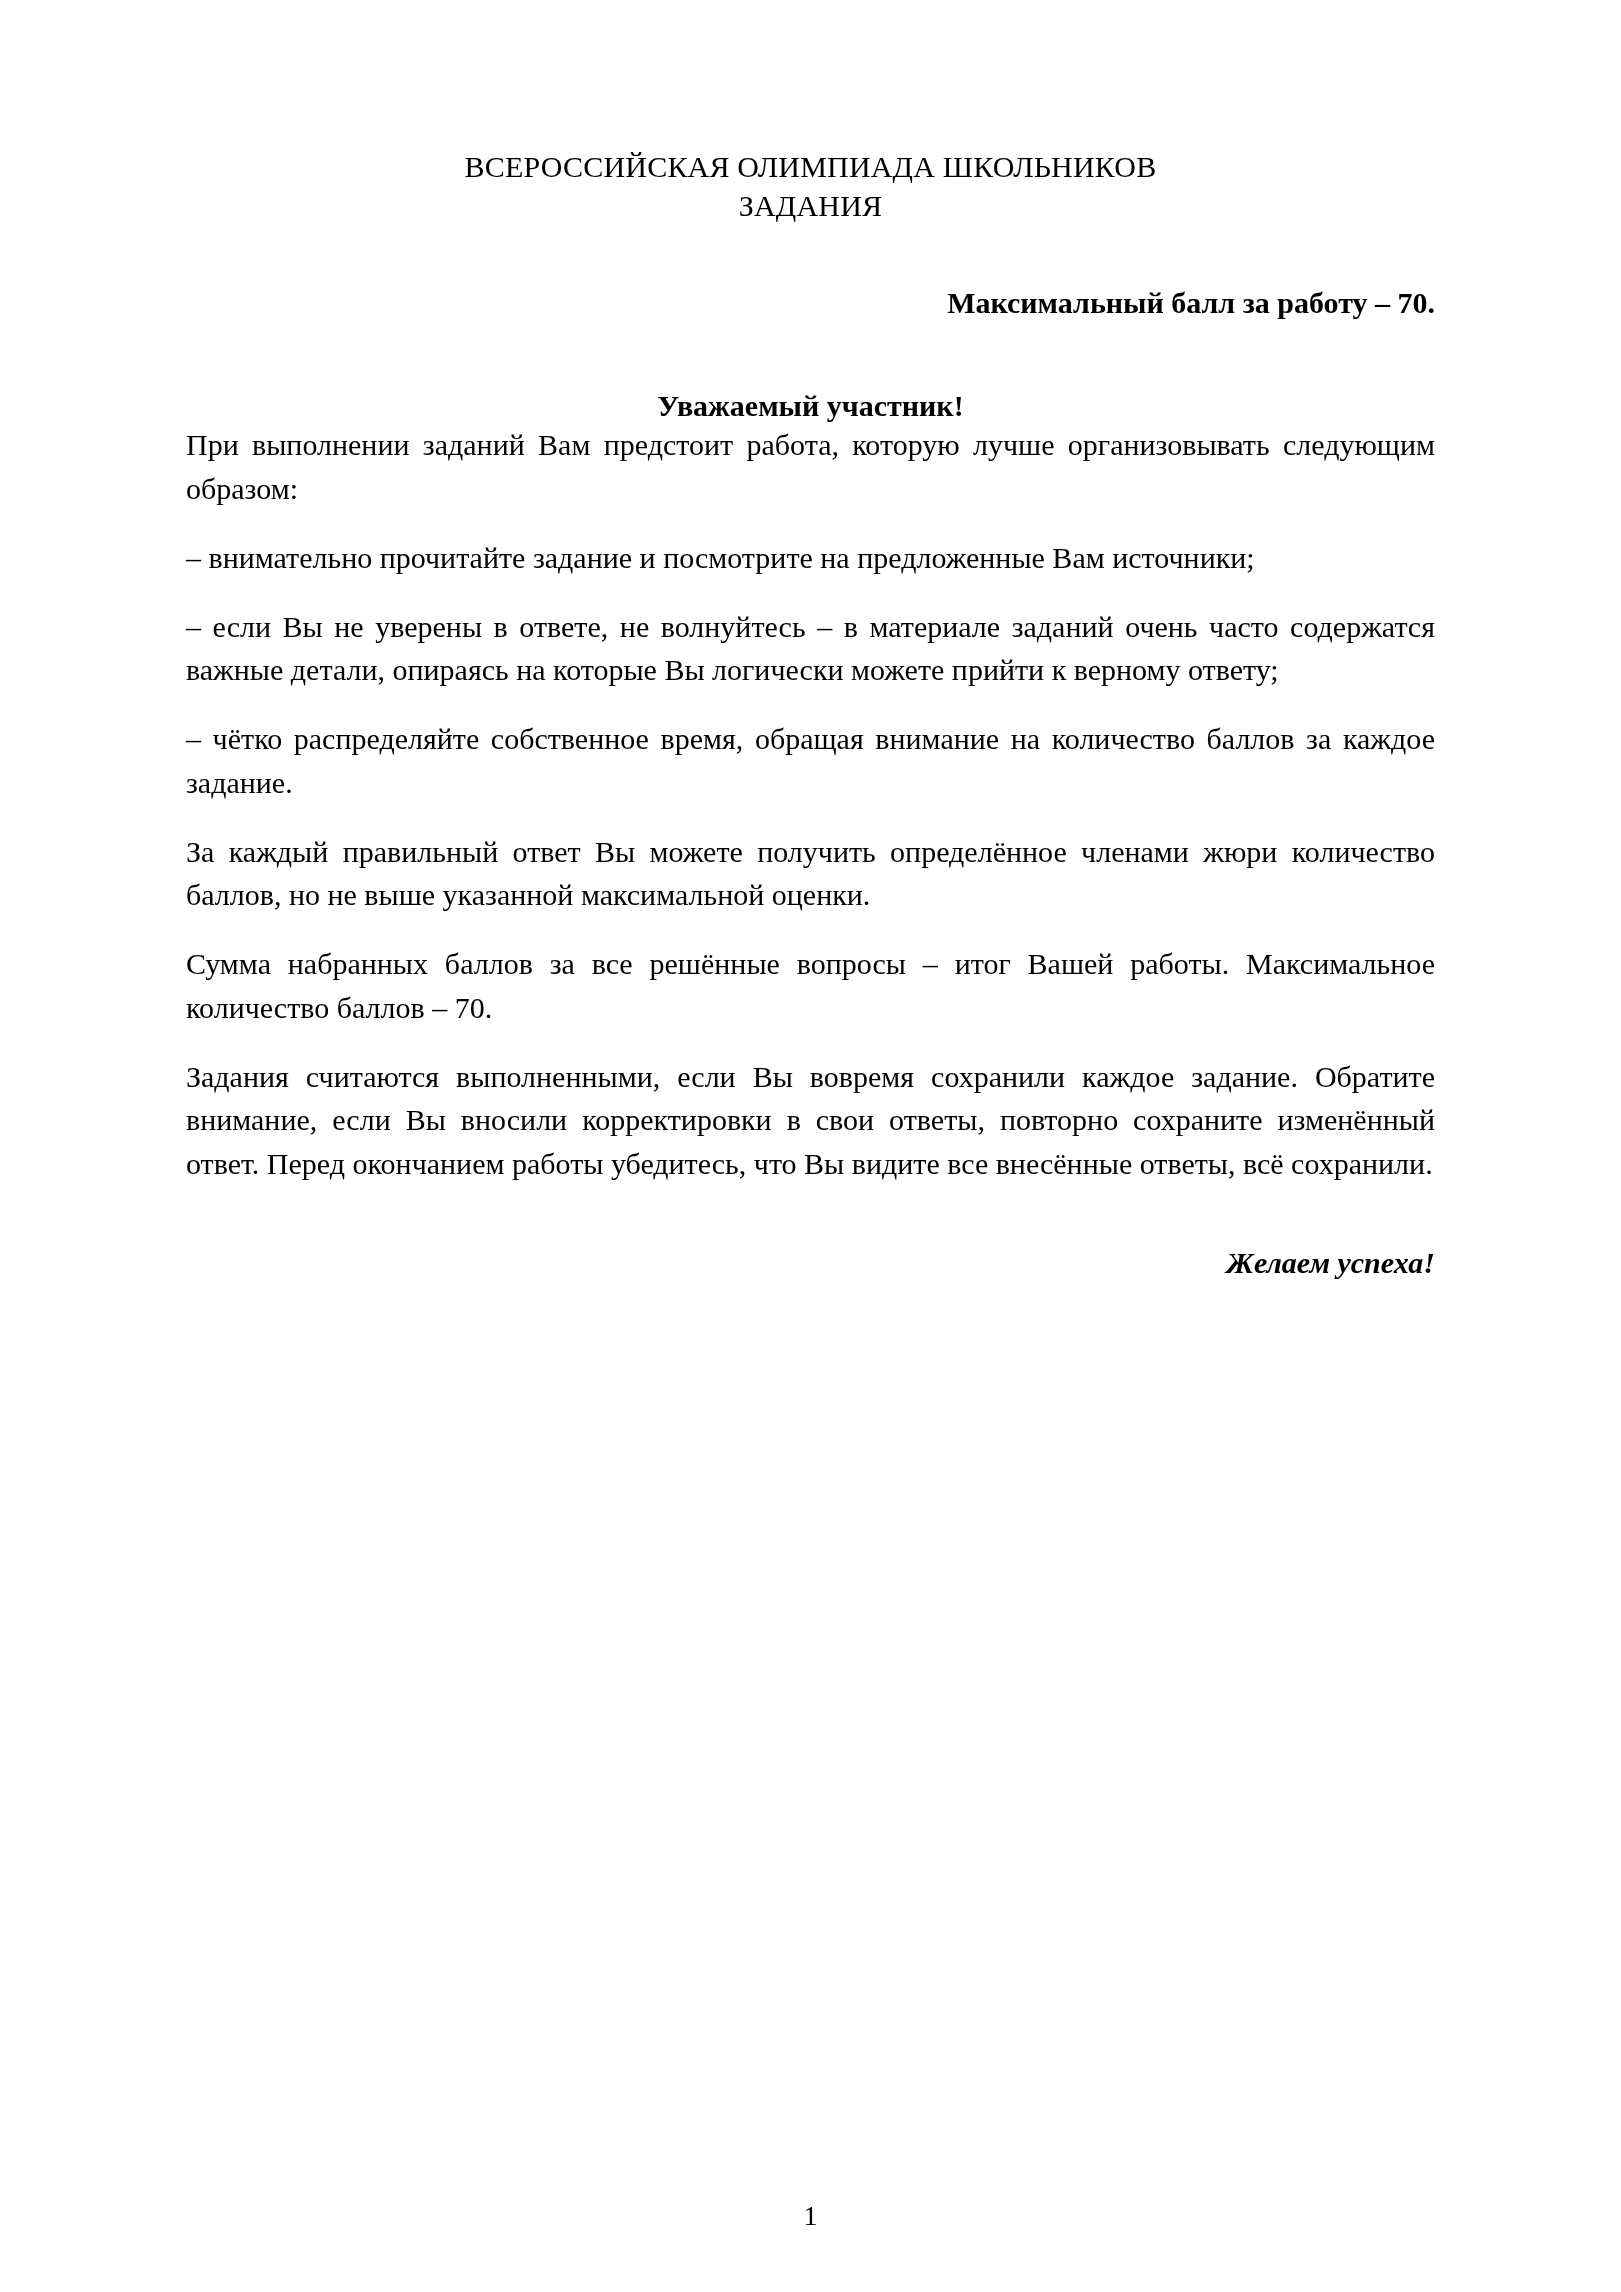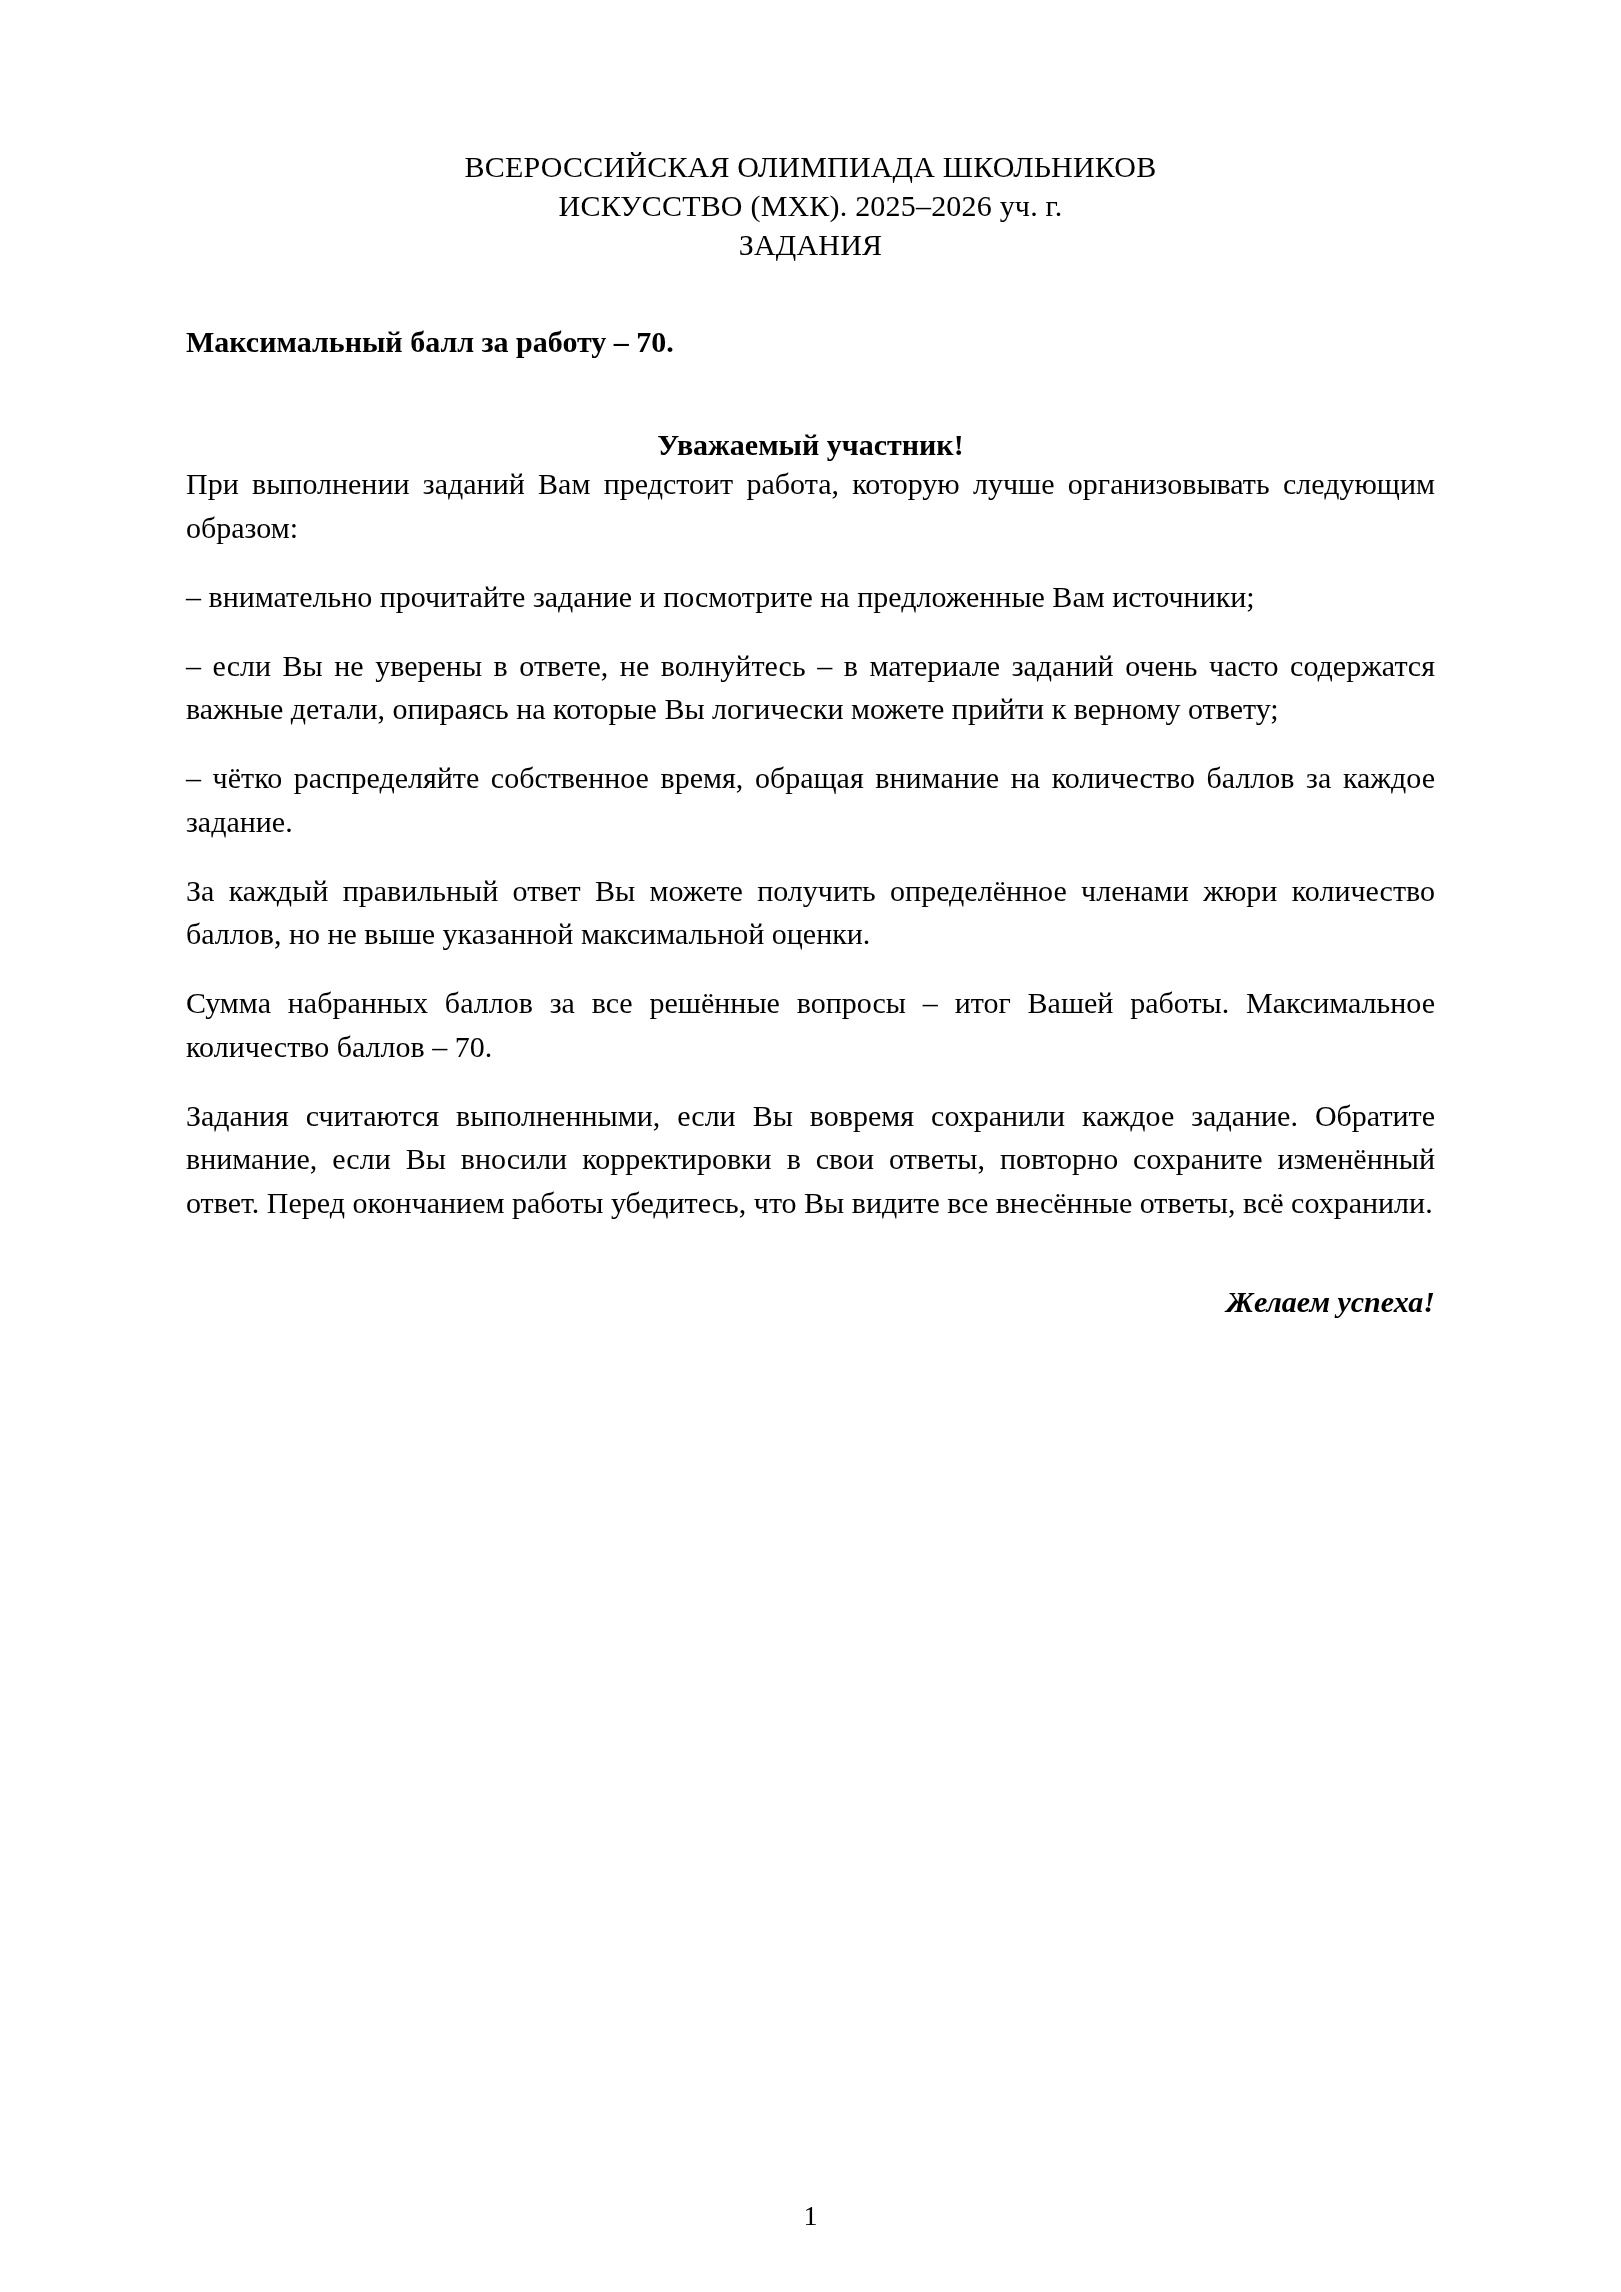--- a/index.html
+++ b/index.html
@@ -25,21 +25,21 @@
   .header-block {
     text-align: center;
     font-size: 30px;
     line-height: 1.30;
     letter-spacing: 0.2px;
   }
   .header-block div {
     white-space: nowrap;
   }
   .max-score {
-    text-align: left;
+    text-align: right;
     font-weight: bold;
     font-size: 30px;
     margin-top: 61px;
   }
   .salutation {
     text-align: center;
     font-weight: bold;
     font-size: 30px;
     margin-top: 69px;
   }
@@ -69,21 +69,20 @@
     font-size: 28px;
   }
 </style>
 </head>
 <body>
 
 <div class="page">
 
   <div class="header-block">
     <div>ВСЕРОССИЙСКАЯ ОЛИМПИАДА ШКОЛЬНИКОВ</div>
-    <div>ИСКУССТВО (МХК). 2025–2026 уч. г.</div>
     <div>ЗАДАНИЯ</div>
   </div>
 
   <div class="max-score">Максимальный балл за работу – 70.</div>
 
   <div class="salutation">Уважаемый участник!</div>
 
   <div class="body-text">
     <p class="para">При выполнении заданий Вам предстоит работа, которую лучше организовывать следующим образом:</p>
     <p class="para">– внимательно прочитайте задание и посмотрите на предложенные Вам источники;</p>

